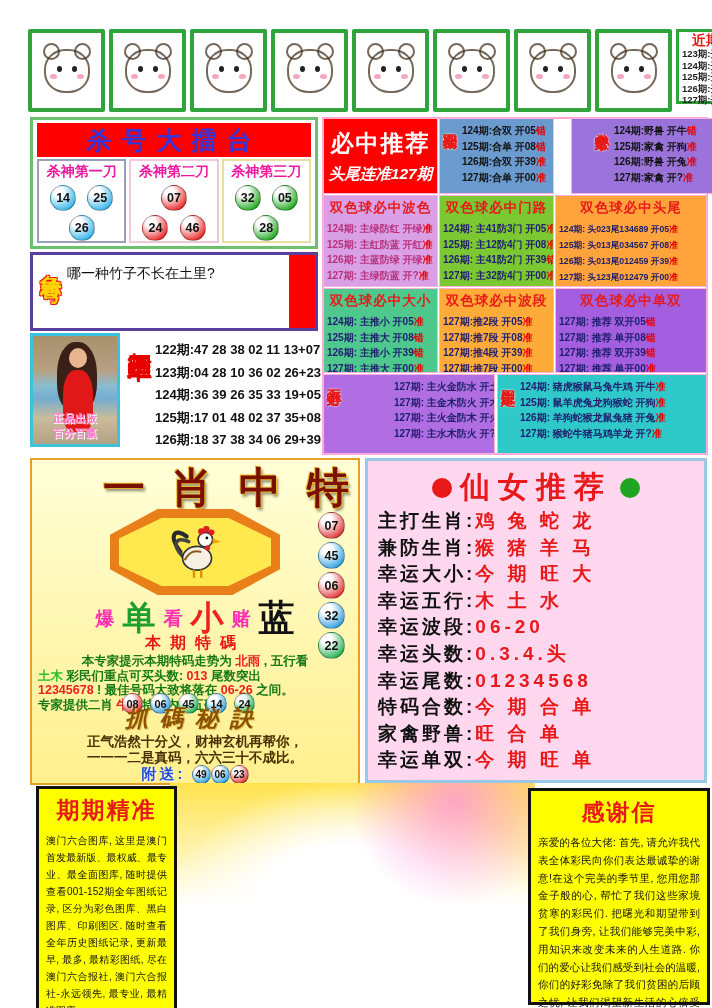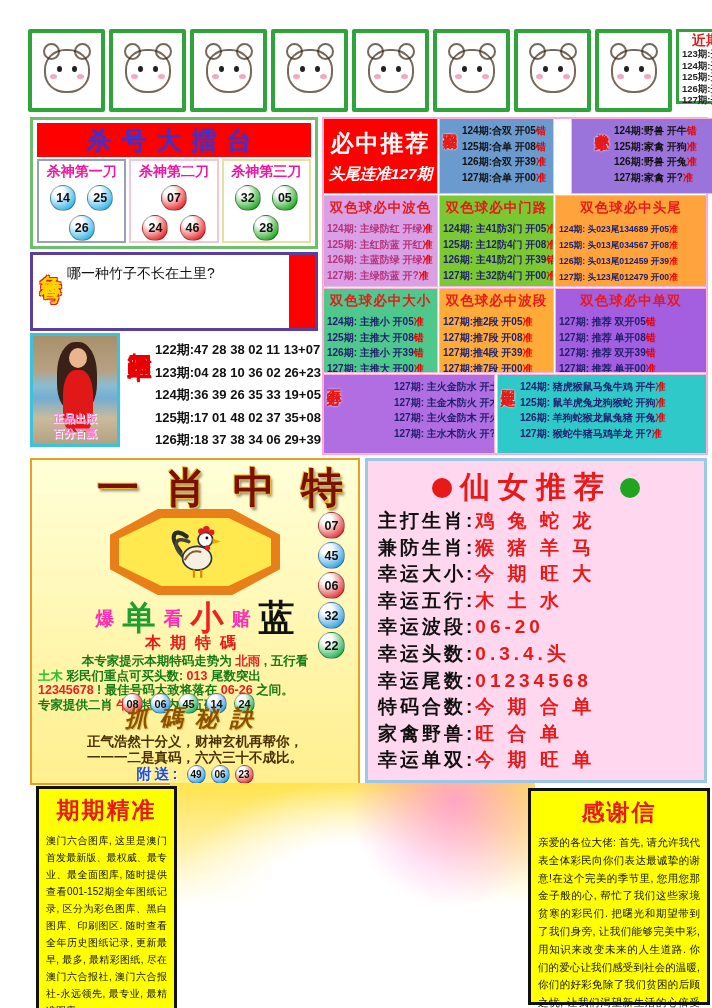--- a/index.html
+++ b/index.html
@@ -52,21 +52,21 @@
   .vlabel{writing-mode:vertical-rl;font-size:15px;font-weight:bold;color:#e81919;line-height:17px;margin:3px 0 0 2px;flex:none;text-shadow:0 0 2px #fff;}
   .tuijian-t{color:#fff;font-weight:bold;font-size:23px;text-align:center;margin-top:9px;letter-spacing:2px;}
   .tuijian-s{color:#fff;font-weight:bold;font-size:15.5px;text-align:center;margin-top:5px;white-space:nowrap;font-style:italic;}
   .rows{margin-top:2px;}
   .rows .prow{font-size:10px;line-height:15.5px;}
   .rows-xs .prow{font-size:8.7px;line-height:16px;}
   .pad{padding:2px 3px;}
 
   
   .xiao-box{position:absolute;left:30px;top:458px;width:330px;height:327px;border:2px solid #e8a020;background:linear-gradient(180deg,#ffffd8,#ffef8e);box-sizing:border-box;}
-  .xiao-title{position:absolute;top:0px;left:6px;right:0;text-align:center;font-family:"Liberation Serif","DejaVu Serif",serif;font-size:42px;font-weight:bold;color:#7a1000;letter-spacing:26px;text-indent:26px;text-shadow:1px 1px 0 #e8b830,-1px -1px 0 #e8b830,2px 3px 3px rgba(0,0,0,.45);white-space:nowrap;padding-left:33px;}
+  .xiao-title{position:absolute;top:0px;left:12px;right:0;text-align:center;font-family:"Liberation Serif","DejaVu Serif",serif;font-size:42px;font-weight:bold;color:#7a1000;letter-spacing:26px;text-indent:26px;text-shadow:1px 1px 0 #e8b830,-1px -1px 0 #e8b830,2px 3px 3px rgba(0,0,0,.45);white-space:nowrap;padding-left:33px;}
   .octagon{position:absolute;left:50%;transform:translateX(-50%);top:49px;width:170px;height:86px;background:#e87f18;clip-path:polygon(28% 0,72% 0,100% 30%,100% 70%,72% 100%,28% 100%,0 70%,0 30%);}
   .octagon-in{position:absolute;inset:9px;background:#ffe94e;clip-path:polygon(28% 0,72% 0,100% 30%,100% 70%,72% 100%,28% 100%,0 70%,0 30%);display:flex;align-items:center;justify-content:center;}
   .ballcol{position:absolute;top:52px;display:flex;flex-direction:column;gap:3px;}
   .ballcol .ball{width:27px;height:27px;}
   .slogan{position:absolute;top:134px;left:0;right:0;text-align:center;}
   .slogan span{font-weight:bold;margin:0 4px;vertical-align:middle;}
   .xiao-sub{position:absolute;top:173px;left:0;right:0;text-align:center;color:#e81919;font-weight:bold;font-size:16px;letter-spacing:9px;}
   .tips{position:absolute;top:194px;left:6px;right:6px;font-size:12.5px;font-weight:bold;line-height:14.5px;}
   .tips div{white-space:nowrap;}
   .t-c{text-align:center;}
@@ -420,21 +420,21 @@
         <div class="ball" style="--c: #1fae4d;">24</div>
       </div>
     <div class="secret">抓碼秘訣</div>
     <div class="poem">
 
     <div>正气浩然十分义，财神玄机再帮你，</div>
         <div>一一一二是真码，六六三十不成比。</div>
       </div>
     <div class="bonus">
       <span class="bonus-label">附送:</span>
-      <div style="display:flex;gap:5px;">
+      <div style="display:flex;">
 
       <div class="ball" style="--c: #2f9de0;">49</div>
           <div class="ball" style="--c: #2f9de0;">06</div>
           <div class="ball" style="--c: #e03030;">23</div>
         </div>
     </div>
   </div>
 
   <div class="fairy-box">
     <div class="fairy-title">

